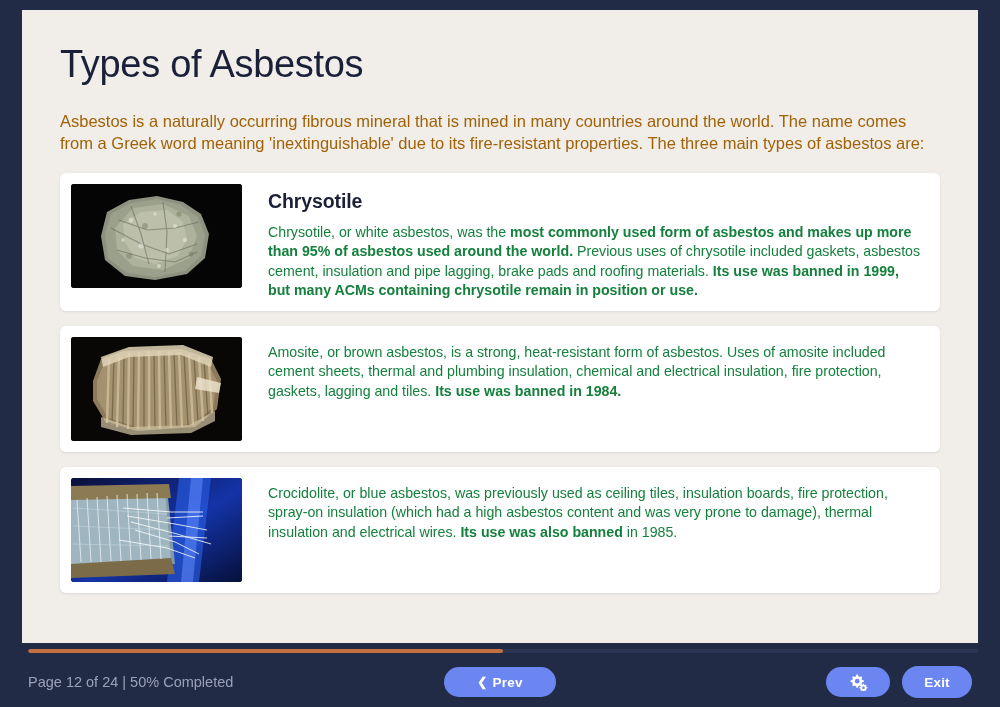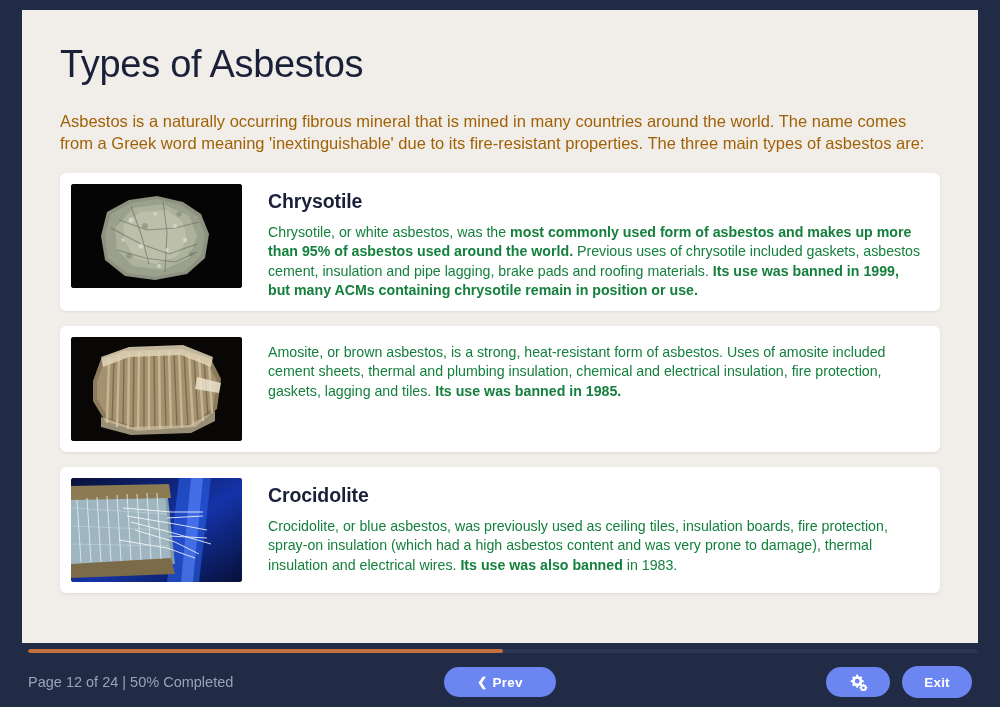--- a/index.html
+++ b/index.html
@@ -290,21 +290,21 @@
                   <line x1="123" y1="19" x2="127" y2="86"></line>
                   <line x1="133" y1="23" x2="137" y2="80"></line>
                 </g>
                 <path d="M30 20 L58 10 L112 8 L142 20 L140 30 L110 18 L58 20 L32 30 Z" fill="#e2d5b7" opacity="0.85"></path>
                 <path d="M30 80 L60 90 L118 88 L144 74 L144 84 L120 96 L60 98 L30 90 Z" fill="#d6c8a6" opacity="0.7"></path>
                 <path d="M126 40 L150 46 L148 56 L124 52 Z" fill="#efe6cf" opacity="0.8"></path>
               </g>
             </svg>
           </div>
           <div class="card-body">
-            <div class="card-text"><span>Amosite, or brown asbestos, is a strong, heat-resistant form of asbestos. Uses of amosite included cement sheets, thermal and plumbing insulation, chemical and electrical insulation, fire protection, gaskets, lagging and tiles. </span><b>Its use was banned in 1985.</b></div>
+            <div class="card-text"><span>Amosite, or brown asbestos, is a strong, heat-resistant form of asbestos. Uses of amosite included cement sheets, thermal and plumbing insulation, chemical and electrical insulation, fire protection, gaskets, lagging and tiles. </span><b>Its use was banned in 1984.</b></div>
           </div>
         </div>
 
         <div class="type-card">
           <div class="card-thumb">
             <svg viewBox="0 0 171 104" preserveAspectRatio="none" aria-hidden="true">
               <defs>
                 <linearGradient id="blueBg" x1="0" y1="0" x2="1" y2="1">
                   <stop offset="0" stop-color="#0a1038"></stop>
                   <stop offset="0.55" stop-color="#1433a8"></stop>
@@ -339,22 +339,21 @@
                 <path d="M98 58 L136 60"></path>
               </g>
               <g stroke="#cfe2ea" stroke-width="0.7" opacity="0.6">
                 <line x1="2" y1="30" x2="96" y2="36"></line>
                 <line x1="2" y1="48" x2="96" y2="52"></line>
                 <line x1="2" y1="66" x2="98" y2="68"></line>
               </g>
             </svg>
           </div>
           <div class="card-body">
-            <div class="card-heading">Crocidolite</div>
-            <div class="card-text"><span>Crocidolite, or blue asbestos, was previously used as ceiling tiles, insulation boards, fire protection, spray-on insulation (which had a high asbestos content and was very prone to damage), thermal insulation and electrical wires. </span><b>Its use was also banned</b><span> in 1983.</span></div>
+            <div class="card-text"><span>Crocidolite, or blue asbestos, was previously used as ceiling tiles, insulation boards, fire protection, spray-on insulation (which had a high asbestos content and was very prone to damage), thermal insulation and electrical wires. </span><b>Its use was also banned</b><span> in 1985.</span></div>
           </div>
         </div>
 
       </div>
     </div>
   </div>
 
   <div class="footer">
 
     <div class="progress-track">

